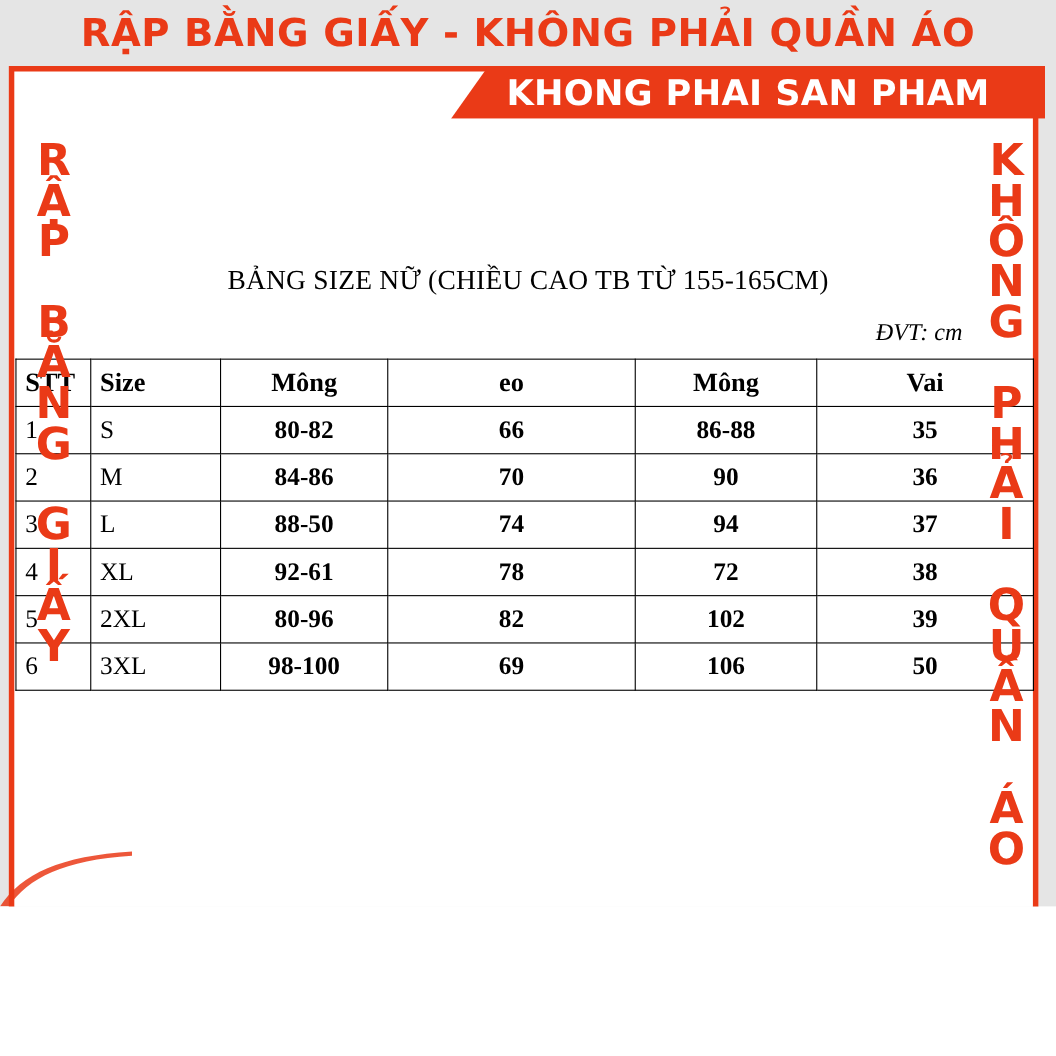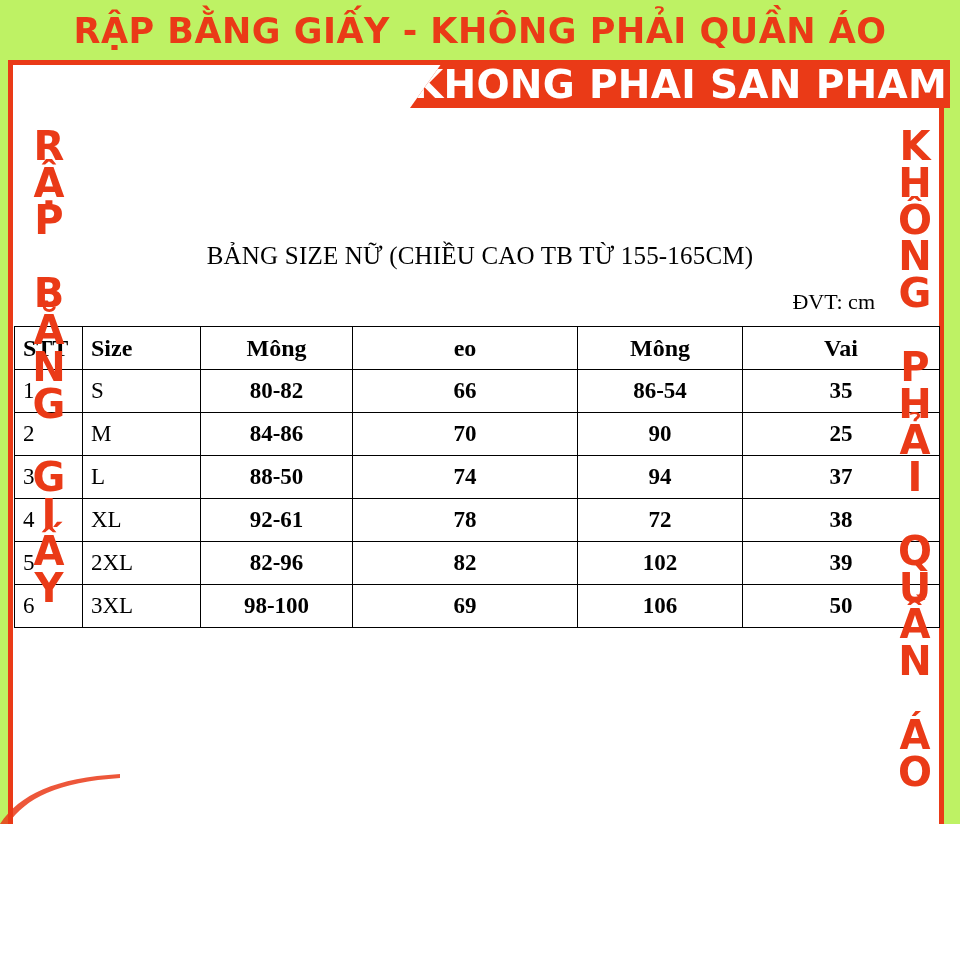--- a/index.html
+++ b/index.html
@@ -10,21 +10,21 @@
     width: 960px;
     height: 960px;
     background: #ffffff;
     font-family: "Liberation Serif", serif;
     overflow: hidden;
   }
   #page {
     position: relative;
     width: 960px;
     height: 824px;
-    background: #bef264;
+    background: #e5e5e5;
     overflow: hidden;
   }
 
   
   .top-banner {
     position: absolute;
     top: 0;
     left: 0;
     width: 960px;
     height: 62px;
@@ -52,21 +52,21 @@
     background: #EA3A17;
     z-index: 45;
     display: flex;
     align-items: center;
     justify-content: center;
     clip-path: polygon(34px 0, 540px 0, 540px 48px, 0 48px);
   }
   .ribbon-text {
     font-family: "DejaVu Sans", sans-serif;
     font-weight: bold;
-    font-size: 39px;
+    font-size: 32px;
     color: #ffffff;
     white-space: nowrap;
     letter-spacing: 0.3px;
     text-align: center;
   }
 
   
   .frame {
     position: absolute;
     top: 60px;
@@ -129,20 +129,21 @@
     z-index: 20;
   }
   .doc-unit {
     position: absolute;
     top: 289px;
     right: 85px;
     font-family: "Liberation Serif", serif;
     font-size: 22px;
     color: #000000;
     z-index: 20;
+    font-style: italic;
   }
 
   table.size-table {
     position: absolute;
     top: 326px;
     left: 14px;
     width: 925px;
     border-collapse: collapse;
     z-index: 20;
     background: transparent;
@@ -262,51 +263,51 @@
         <th class="cell-center">Mông</th>
         <th class="cell-center">Vai</th>
       </tr>
     </thead>
     <tbody>
       <tr>
         <td class="cell-left">1</td>
         <td class="cell-left">S</td>
         <td class="cell-center">80-82</td>
         <td class="cell-center">66</td>
-        <td class="cell-center">86-54</td>
+        <td class="cell-center">86-88</td>
         <td class="cell-center">35</td>
       </tr>
       <tr>
         <td class="cell-left">2</td>
         <td class="cell-left">M</td>
         <td class="cell-center">84-86</td>
         <td class="cell-center">70</td>
         <td class="cell-center">90</td>
-        <td class="cell-center">25</td>
+        <td class="cell-center">36</td>
       </tr>
       <tr>
         <td class="cell-left">3</td>
         <td class="cell-left">L</td>
         <td class="cell-center">88-50</td>
         <td class="cell-center">74</td>
         <td class="cell-center">94</td>
         <td class="cell-center">37</td>
       </tr>
       <tr>
         <td class="cell-left">4</td>
         <td class="cell-left">XL</td>
         <td class="cell-center">92-61</td>
         <td class="cell-center">78</td>
         <td class="cell-center">72</td>
         <td class="cell-center">38</td>
       </tr>
       <tr>
         <td class="cell-left">5</td>
         <td class="cell-left">2XL</td>
-        <td class="cell-center">82-96</td>
+        <td class="cell-center">80-96</td>
         <td class="cell-center">82</td>
         <td class="cell-center">102</td>
         <td class="cell-center">39</td>
       </tr>
       <tr>
         <td class="cell-left">6</td>
         <td class="cell-left">3XL</td>
         <td class="cell-center">98-100</td>
         <td class="cell-center">69</td>
         <td class="cell-center">106</td>

